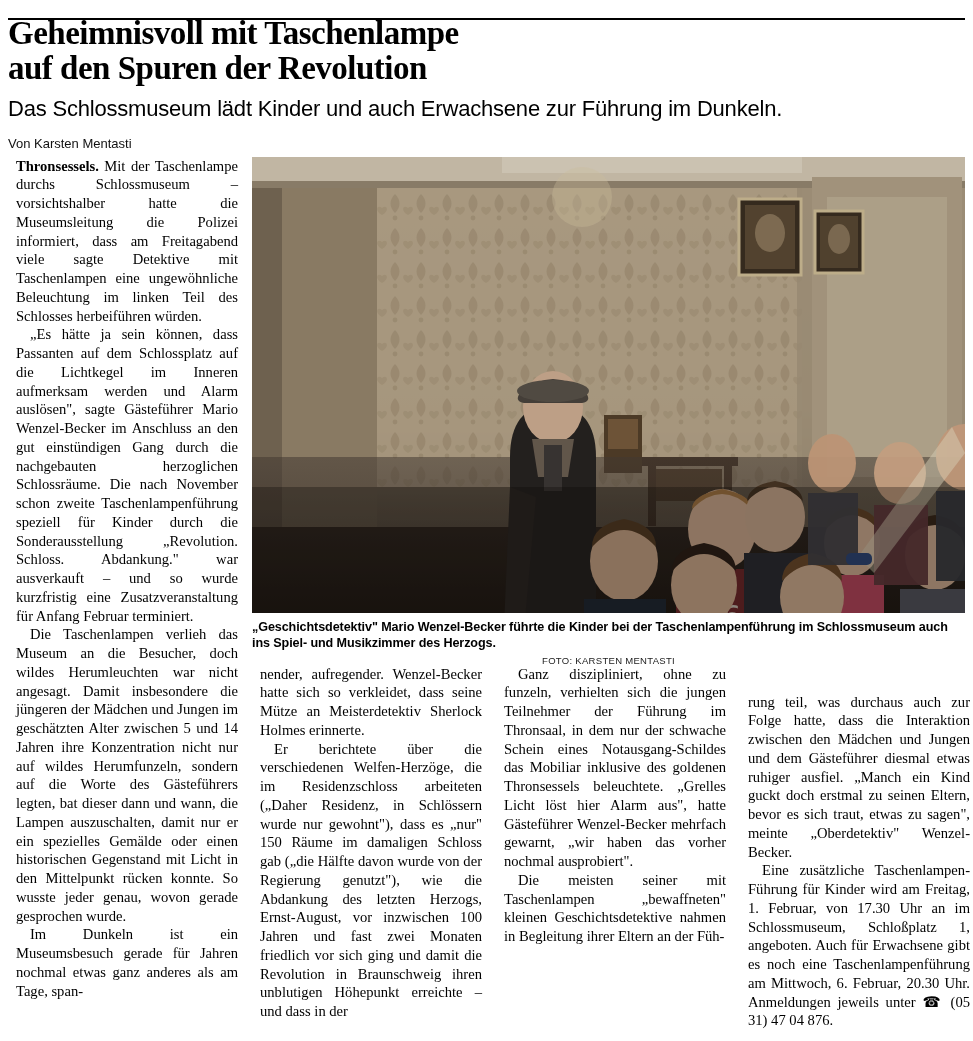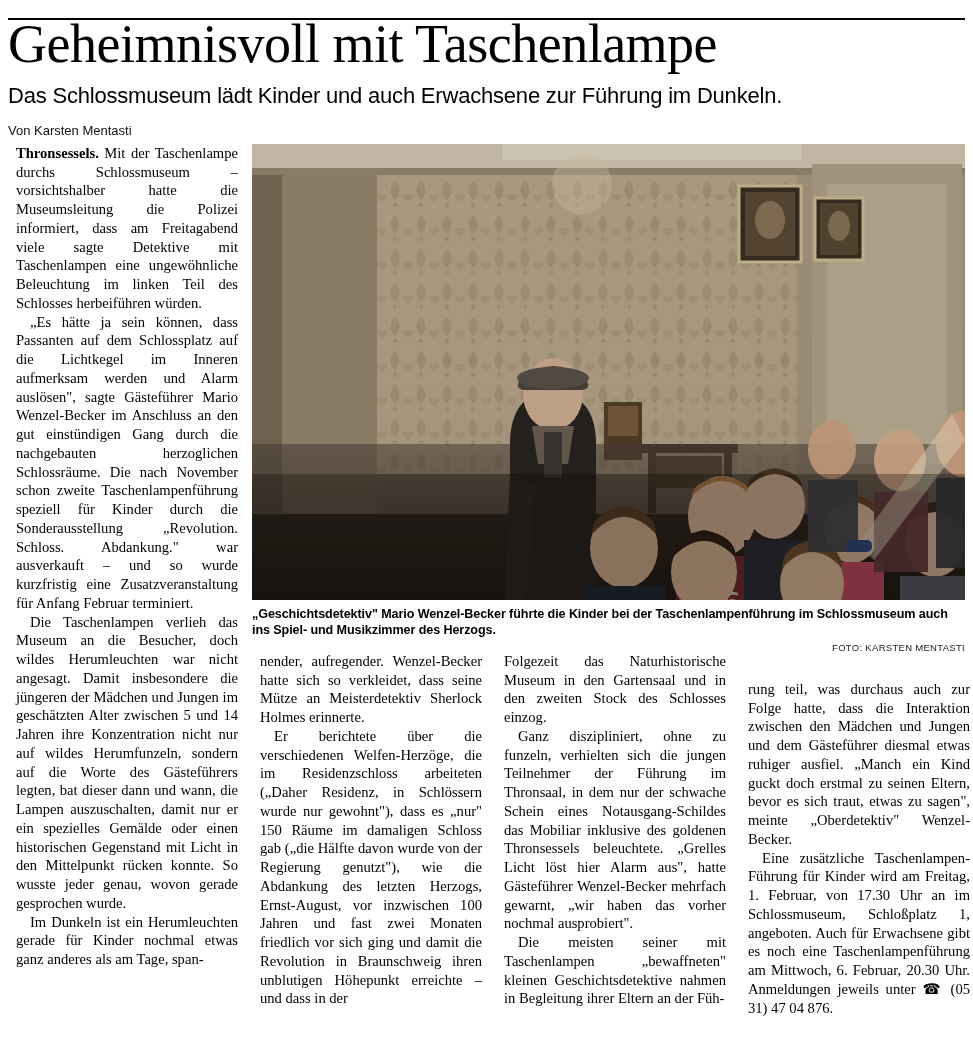--- a/index.html
+++ b/index.html
@@ -21,22 +21,22 @@
     padding: 0 8px;
   }
   .rule-top {
     position: absolute;
     left: 8px; right: 8px; top: 6px;
     height: 2px;
     background: #000;
   }
   .headline {
     font-family: "Liberation Serif", serif;
-    font-weight: normal;
-    font-size: 54px;
+    font-weight: bold;
+    font-size: 33px;
     line-height: 1.07;
     letter-spacing: -0.5px;
     margin: 12px 0 0 0;
     padding-top: 4px;
   }
   .subhead {
     font-family: "Liberation Sans", sans-serif;
     font-size: 22px;
     font-weight: 400;
     margin-top: 9px;
@@ -72,21 +72,21 @@
     font-weight: bold;
     font-size: 12.6px;
     line-height: 1.32;
     margin-top: 6px;
     letter-spacing: -0.1px;
   }
   .cap-credit {
     font-family: "Liberation Sans", sans-serif;
     font-size: 9.5px;
     letter-spacing: 0.3px;
-    text-align: right;
+    text-align: center;
     margin-top: 3px;
     color: #222;
   }
 
   
   .col {
     position: absolute;
     font-size: 14.6px;
     line-height: 1.285;
     text-align: justify;
@@ -107,20 +107,21 @@
   .ph-svg { display:block; width:713px; height:456px; }
 </style>
 </head>
 <body>
 
 <div class="page">
   <div class="rule-top"></div>
 
   <h1 class="headline">
     <span>Geheimnisvoll mit Taschenlampe</span><br>
+    <span>auf den Spuren der Revolution</span>
   </h1>
 
   <div class="subhead">Das Schlossmuseum lädt Kinder und auch Erwachsene zur Führung im Dunkeln.</div>
   <div class="byline">Von Karsten Mentasti</div>
 
   <div class="content">
 
     <div class="photo-block">
       <div class="photo">
         <svg class="ph-svg" viewBox="0 0 713 456" preserveAspectRatio="none">
@@ -258,30 +259,29 @@
         </svg>
       </div>
       <div class="cap-text">„Geschichtsdetektiv" Mario Wenzel-Becker führte die Kinder bei der Taschenlampenführung im Schlossmuseum auch ins Spiel- und Musikzimmer des Herzogs.</div>
       <div class="cap-credit">FOTO: KARSTEN MENTASTI</div>
     </div>
 
     <div class="col col1">
       <p class="first lead"><span class="bold-lead">Thronsessels.</span><span> Mit der Taschenlampe durchs Schlossmuseum – vorsichtshalber hatte die Museumsleitung die Polizei informiert, dass am Freitagabend viele sagte Detektive mit Taschenlampen eine ungewöhnliche Beleuchtung im linken Teil des Schlosses herbeiführen würden.</span></p>
       <p>„Es hätte ja sein können, dass Passanten auf dem Schlossplatz auf die Lichtkegel im Inneren aufmerksam werden und Alarm auslösen", sagte Gästeführer Mario Wenzel-Becker im Anschluss an den gut einstündigen Gang durch die nachgebauten herzoglichen Schlossräume. Die nach November schon zweite Taschenlampenführung speziell für Kinder durch die Sonderausstellung „Revolution. Schloss. Abdankung." war ausverkauft – und so wurde kurzfristig eine Zusatzveranstaltung für Anfang Februar terminiert.</p>
       <p>Die Taschenlampen verlieh das Museum an die Besucher, doch wildes Herumleuchten war nicht angesagt. Damit insbesondere die jüngeren der Mädchen und Jungen im geschätzten Alter zwischen 5 und 14 Jahren ihre Konzentration nicht nur auf wildes Herumfunzeln, sondern auf die Worte des Gästeführers legten, bat dieser dann und wann, die Lampen auszuschalten, damit nur er ein spezielles Gemälde oder einen historischen Gegenstand mit Licht in den Mittelpunkt rücken konnte. So wusste jeder genau, wovon gerade gesprochen wurde.</p>
-      <p>Im Dunkeln ist ein Herumleuchten gerade für Kinder nochmal etwas ganz anderes als am Tage, span-</p>
+      <p>Im Dunkeln ist ein Museumsbesuch gerade für Jahren nochmal etwas ganz anderes als am Tage, span-</p>
     </div>
 
     <div class="col col2">
       <p class="first">nender, aufregender. Wenzel-Becker hatte sich so verkleidet, dass seine Mütze an Meisterdetektiv Sherlock Holmes erinnerte.</p>
       <p>Er berichtete über die verschiedenen Welfen-Herzöge, die im Residenzschloss arbeiteten („Daher Residenz, in Schlössern wurde nur gewohnt"), dass es „nur" 150 Räume im damaligen Schloss gab („die Hälfte davon wurde von der Regierung genutzt"), wie die Abdankung des letzten Herzogs, Ernst-August, vor inzwischen 100 Jahren und fast zwei Monaten friedlich vor sich ging und damit die Revolution in Braunschweig ihren unblutigen Höhepunkt erreichte – und dass in der</p>
     </div>
 
     <div class="col col3">
-      <p class="first">Folgezeit das Naturhistorische Museum in den Gartensaal und in den zweiten Stock des Schlosses einzog.</p>
       <p>Ganz diszipliniert, ohne zu funzeln, verhielten sich die jungen Teilnehmer der Führung im Thronsaal, in dem nur der schwache Schein eines Notausgang-Schildes das Mobiliar inklusive des goldenen Thronsessels beleuchtete. „Grelles Licht löst hier Alarm aus", hatte Gästeführer Wenzel-Becker mehrfach gewarnt, „wir haben das vorher nochmal ausprobiert".</p>
       <p>Die meisten seiner mit Taschenlampen „bewaffneten" kleinen Geschichtsdetektive nahmen in Begleitung ihrer Eltern an der Füh-</p>
     </div>
 
     <div class="col col4">
       <p class="first">rung teil, was durchaus auch zur Folge hatte, dass die Interaktion zwischen den Mädchen und Jungen und dem Gästeführer diesmal etwas ruhiger ausfiel. „Manch ein Kind guckt doch erstmal zu seinen Eltern, bevor es sich traut, etwas zu sagen", meinte „Oberdetektiv" Wenzel-Becker.</p>
       <p>Eine zusätzliche Taschenlampen-Führung für Kinder wird am Freitag, 1. Februar, von 17.30 Uhr an im Schlossmuseum, Schloßplatz 1, angeboten. Auch für Erwachsene gibt es noch eine Taschenlampenführung am Mittwoch, 6. Februar, 20.30 Uhr. Anmeldungen jeweils unter ☎ (05 31) 47 04 876.</p>
     </div>
 
   </div>

